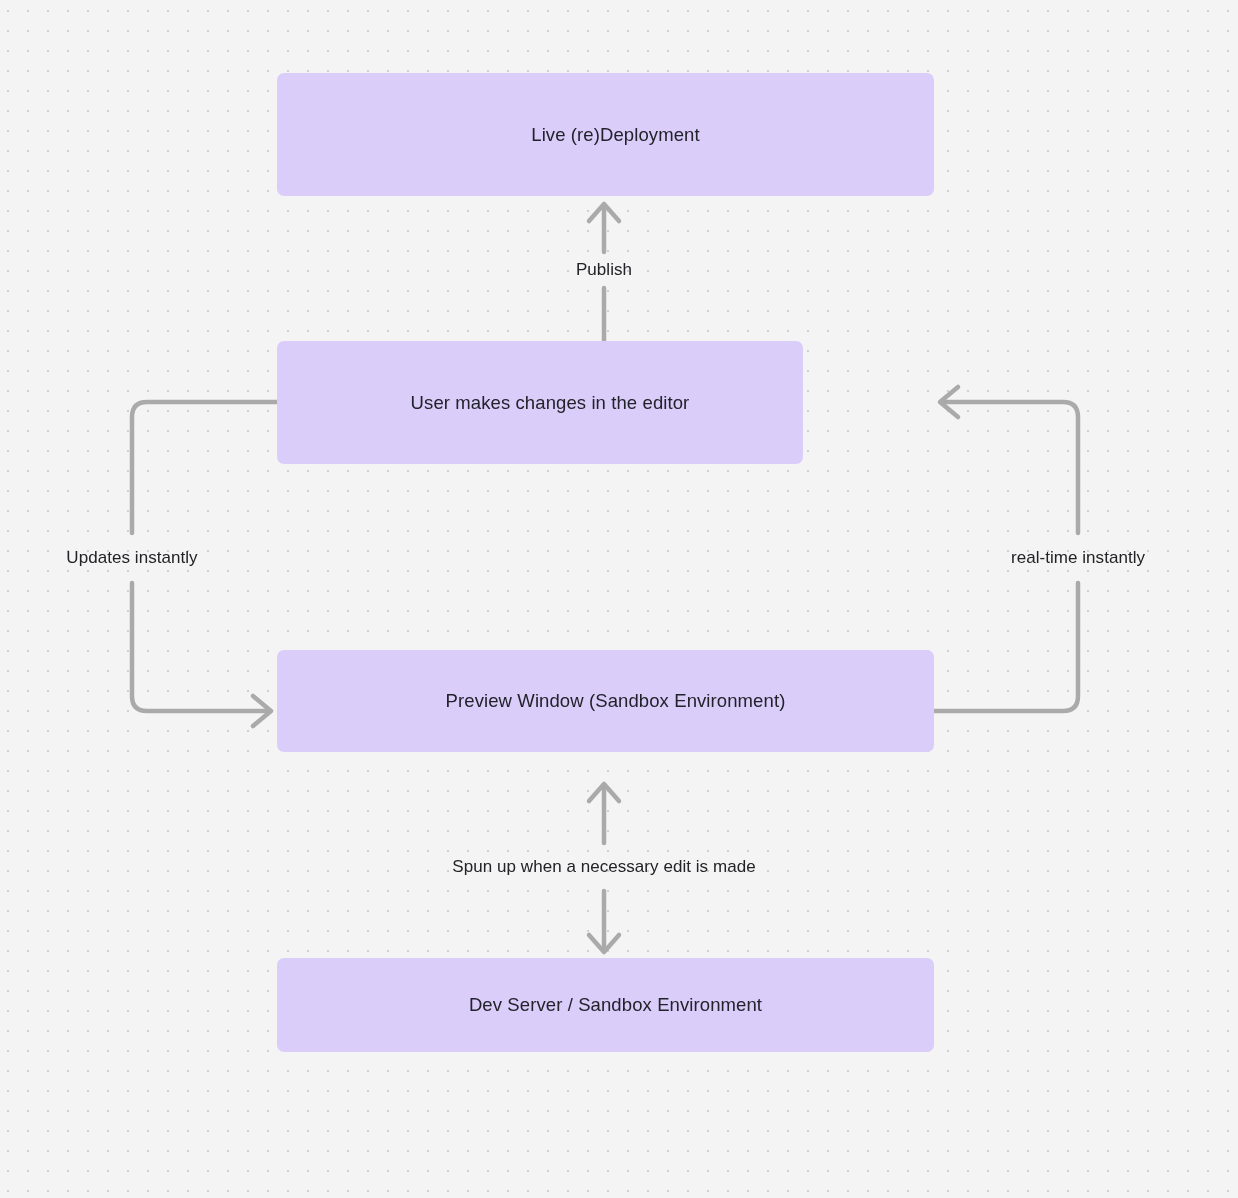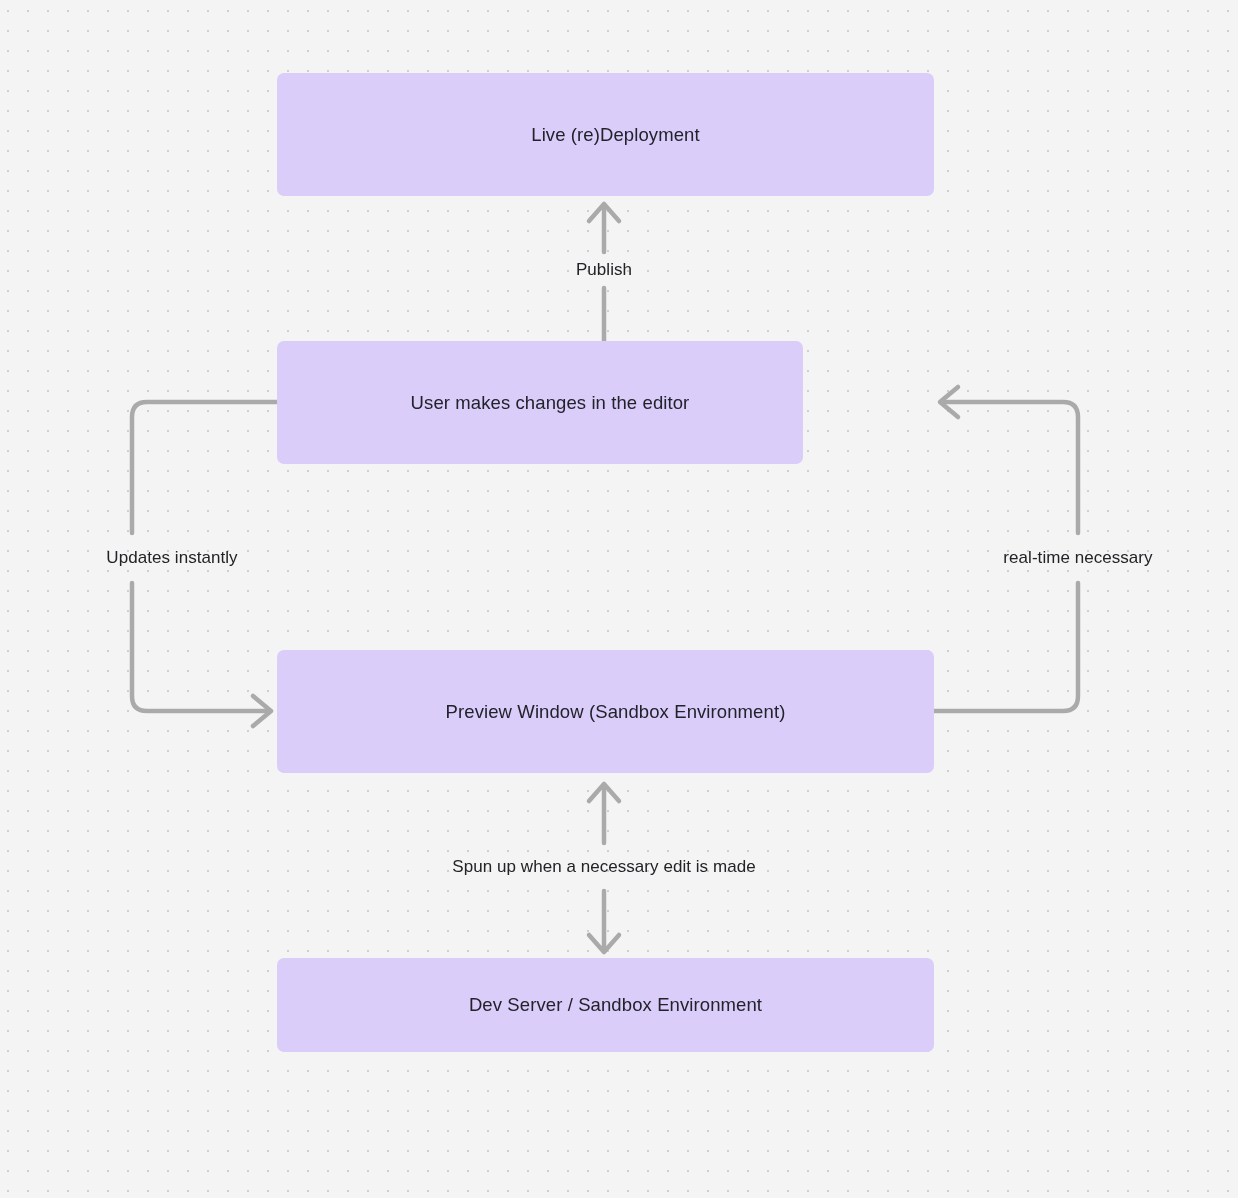--- a/index.html
+++ b/index.html
@@ -95,29 +95,29 @@
   </svg>
 
   <div class="node" style="left:277px; top:73px; width:657px; height:123px;">
     <span class="node-label">Live (re)Deployment</span>
   </div>
 
   <div class="node" style="left:277px; top:341px; width:526px; height:123px;">
     <span class="node-label">User makes changes in the editor</span>
   </div>
 
-  <div class="node" style="left:277px; top:650px; width:657px; height:123px;">
+  <div class="node" style="left:277px; top:650px; width:657px; height:102px;">
     <span class="node-label">Preview Window (Sandbox Environment)</span>
   </div>
 
   <div class="node" style="left:277px; top:958px; width:657px; height:94px;">
     <span class="node-label">Dev Server / Sandbox Environment</span>
   </div>
 
   <div class="edge-label" style="left:604px; top:270px;">Publish</div>
 
-  <div class="edge-label" style="left:132px; top:558px;margin-left:40px;">Updates instantly</div>
+  <div class="edge-label" style="left:132px; top:558px;">Updates instantly</div>
 
-  <div class="edge-label" style="left:1078px; top:558px;">real-time necessary</div>
+  <div class="edge-label" style="left:1078px; top:558px;">real-time instantly</div>
 
   <div class="edge-label" style="left:604px; top:867px;">Spun up when a necessary edit is made</div>
 
 </div>
 
 </body></html>

